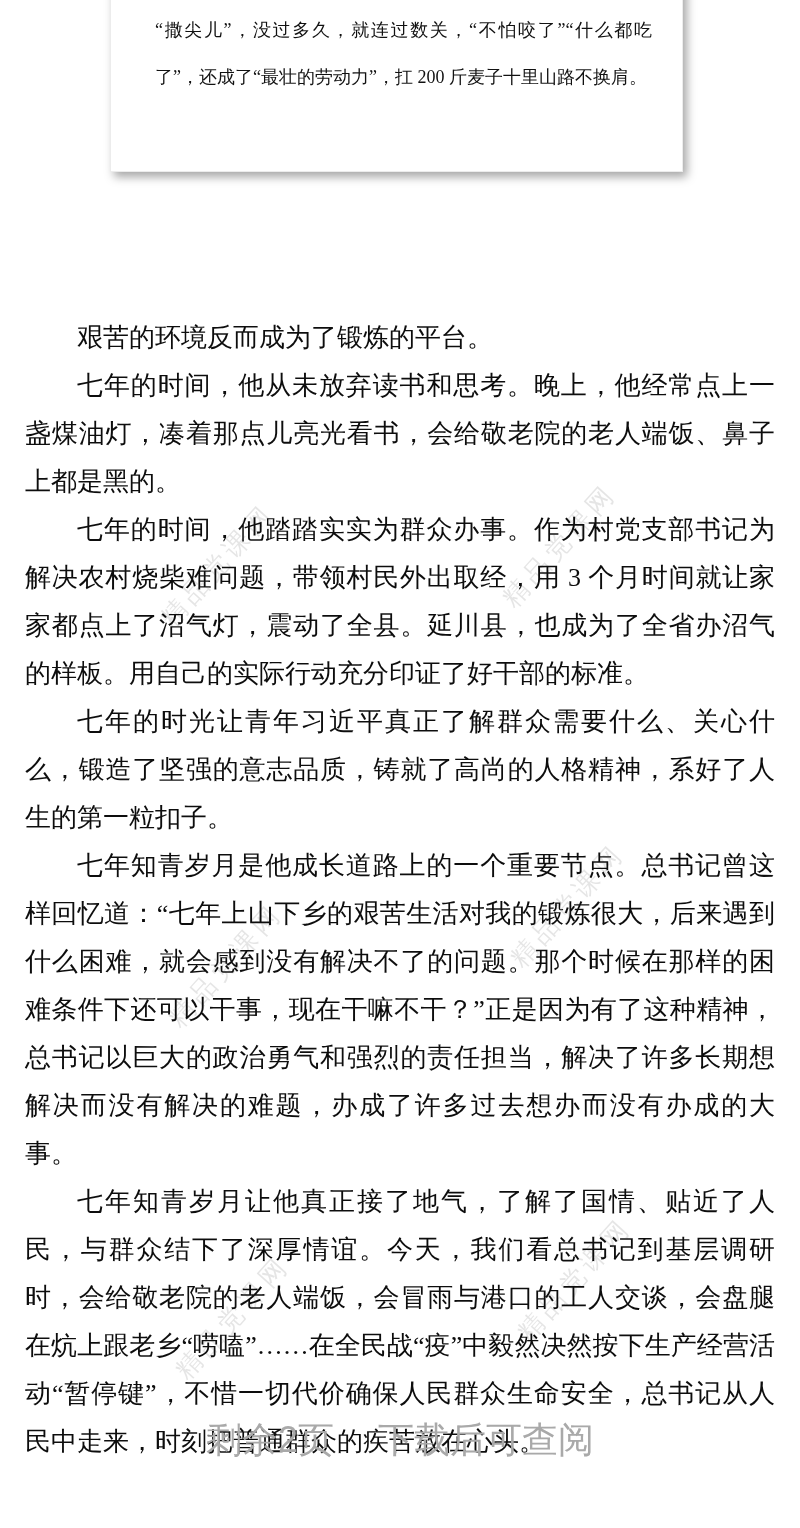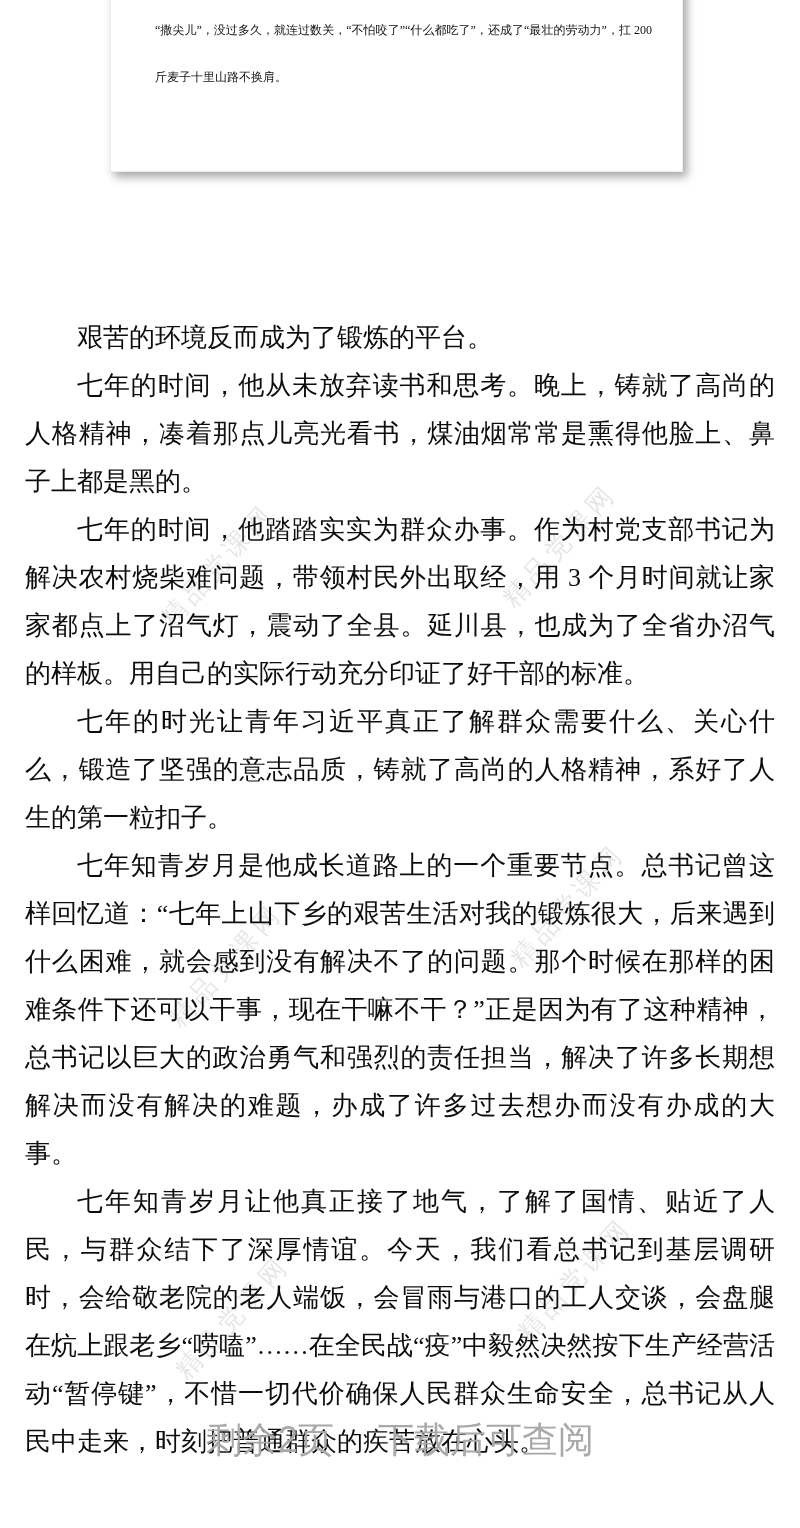--- a/index.html
+++ b/index.html
@@ -24,21 +24,21 @@
     height: 200px;
     box-sizing: border-box;
     background: #ffffff;
     border: 1px solid #ececec;
     box-shadow: 4px 5px 9px rgba(0,0,0,0.35);
     padding: 34px 30px 0 44px;
     z-index: 3;
   }
   .prev-card p {
     margin: 0;
-    font-size: 12px;
+    font-size: 18px;
     line-height: 47px;
     color: #111111;
     text-align: justify;
   }
 
   
   .watermark-layer {
     position: absolute;
     inset: 0;
     z-index: 1;
@@ -103,21 +103,21 @@
   <span class="watermark wm1">精品党课网</span>
   <span class="watermark wm2">精品党课网</span>
   <span class="watermark wm3">精品党课网</span>
   <span class="watermark wm4">精品党课网</span>
   <span class="watermark wm5">精品党课网</span>
   <span class="watermark wm6">精品党课网</span>
 </div>
 
 <div class="doc-body">
   <p>艰苦的环境反而成为了锻炼的平台。</p>
-  <p>七年的时间，他从未放弃读书和思考。晚上，铸就了高尚的人格精神，凑着那点儿亮光看书，煤油烟常常是熏得他脸上、鼻子上都是黑的。</p>
+  <p>七年的时间，他从未放弃读书和思考。晚上，他经常点上一盏煤油灯，凑着那点儿亮光看书，会给敬老院的老人端饭、鼻子上都是黑的。</p>
   <p>七年的时间，他踏踏实实为群众办事。作为村党支部书记为解决农村烧柴难问题，带领村民外出取经，用 3 个月时间就让家家都点上了沼气灯，震动了全县。延川县，也成为了全省办沼气的样板。用自己的实际行动充分印证了好干部的标准。</p>
   <p>七年的时光让青年习近平真正了解群众需要什么、关心什么，锻造了坚强的意志品质，铸就了高尚的人格精神，系好了人生的第一粒扣子。</p>
   <p>七年知青岁月是他成长道路上的一个重要节点。总书记曾这样回忆道：“七年上山下乡的艰苦生活对我的锻炼很大，后来遇到什么困难，就会感到没有解决不了的问题。那个时候在那样的困难条件下还可以干事，现在干嘛不干？”正是因为有了这种精神，总书记以巨大的政治勇气和强烈的责任担当，解决了许多长期想解决而没有解决的难题，办成了许多过去想办而没有办成的大事。</p>
   <p>七年知青岁月让他真正接了地气，了解了国情、贴近了人民，与群众结下了深厚情谊。今天，我们看总书记到基层调研时，会给敬老院的老人端饭，会冒雨与港口的工人交谈，会盘腿在炕上跟老乡“唠嗑”……在全民战“疫”中毅然决然按下生产经营活动“暂停键”，不惜一切代价确保人民群众生命安全，总书记从人民中走来，时刻把普通群众的疾苦放在心头。</p>
 </div>
 
 <div class="footer-hint">
   <span class="remaining">剩余2页</span><span>下载后可查阅</span>
 </div>
 

